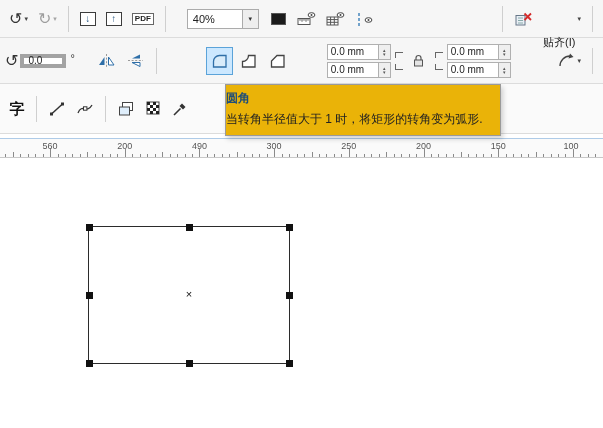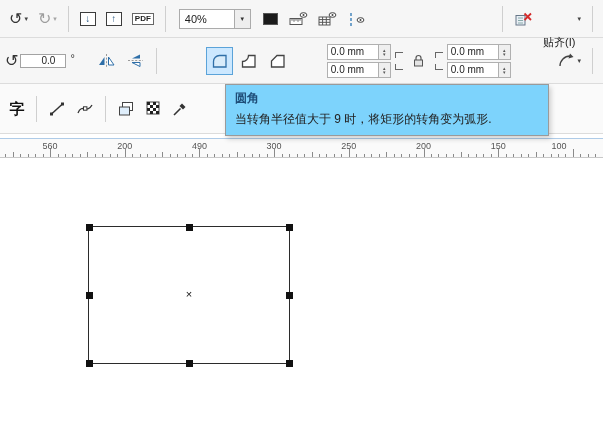--- a/index.html
+++ b/index.html
@@ -21,42 +21,42 @@
     background: transparent; border: 1px solid transparent; cursor: default;
   }
   .tbtn.sel { background: #cce8ff; border-color: #5ba3d9; }
   .tbtn.dis { opacity: .45; }
   .sep { width: 1px; height: 26px; background: #cfcfcf; margin: 0 5px; flex: none; }
   .pushR { margin-left: auto; }
   .g { font-size: 16px; line-height: 1; color: #333; }
   .caret { font-size: 7px; color: #444; line-height: 1; }
   .boxicon { width: 16px; height: 14px; border: 1px solid #3c3c3c; display: inline-flex; align-items: center; justify-content: center; font-size: 10px; font-weight: bold; color: #1b4e7e; background: #fff; }
   .pdf { font-size: 8px; font-weight: 700; color: #222; border: 1px solid #666; padding: 1px 2px; background: #fff; line-height: 1; }
-  .combo { display: inline-flex; align-items: center; margin-left: 6px; }
+  .combo { display: inline-flex; align-items: center; margin-left: 14px; }
   .combo .val { width: 56px; height: 20px; background: #fff; border: 1px solid #ababab; display: inline-flex; align-items: center; padding: 0 5px; font-size: 11px; color: #222; }
   .combo .drop { width: 16px; height: 20px; border: 1px solid #ababab; border-left: none; background: #eee; display: inline-flex; align-items: center; justify-content: center; font-size: 7px; }
   .blacksq { width: 15px; height: 12px; background: #1b1b1b; border: 1px solid #555; }
   .snaplbl { font-size: 11px; color: #222; margin-top: 48px; }
   
-  .txt-field { height: 14px; width: 46px; background: #fff; border: 1px solid #a3a3a3; display: inline-flex; align-items: center; padding: 0 20px; font-size: 10px; color: #222; }
+  .txt-field { height: 14px; width: 46px; background: #fff; border: 4px solid #a3a3a3; display: inline-flex; align-items: center; padding: 0 4px; font-size: 10px; color: #222; }
   .deg { font-size: 11px; color: #333; margin: 0 2px 6px 2px; }
   .stack { display: flex; flex-direction: column; gap: 2px; }
   .fieldrow { display: flex; align-items: stretch; }
   .mm-field { display: inline-flex; align-items: center; width: 52px; height: 16px; background: #fff; border: 1px solid #b0b0b0; font-size: 10px; color: #222; padding: 0 3px; }
   .spin { display: inline-flex; flex-direction: column; align-items: center; justify-content: center; width: 12px; height: 16px; border: 1px solid #b0b0b0; border-left: none; background: #efefef; color: #555; }
   .spin i { font-style: normal; font-size: 5px; line-height: 4px; }
   .corner-ind { display: inline-flex; flex-direction: column; justify-content: center; gap: 6px; margin: 0 2px; }
   .ci { width: 8px; height: 6px; }
   .ci.tl { border-top: 1.5px solid #666; border-left: 1.5px solid #666; }
   .ci.bl { border-bottom: 1.5px solid #666; border-left: 1.5px solid #666; }
   
   .tooltip {
-    position: absolute; left: 225px; top: 84px; width: 324px; z-index: 50;
-    background: #7dd3fc; border: 1px solid #9a9a9a; box-shadow: 2px 3px 5px rgba(0,0,0,.18);
-    padding: 5px 9px 7px;
+    position: absolute; left: 225px; top: 84px; width: 276px; z-index: 50;
+    background: #eab308; border: 1px solid #9a9a9a; box-shadow: 2px 3px 5px rgba(0,0,0,.18);
+    padding: 5px 0 7px;
   }
   .tooltip .tt { font-weight: bold; font-size: 12px; color: #1f4e79; margin-bottom: 3px; }
   .tooltip .tx { font-size: 12px; color: #222; line-height: 1.5; }
   
   .ruler { position: relative; height: 20px; background: #fafafa; border-top: 1px solid #aecbe8; border-bottom: 1px solid #c8c8c8; }
   .ruler-num { position: absolute; top: 2px; transform: translateX(-50%); font-size: 9px; color: #555; }
   .tick { position: absolute; bottom: 0; width: 1px; background: #8a8a8a; }
   .t3 { height: 3px; } .t5 { height: 5px; } .t10 { height: 8px; }
   
   .canvas { position: relative; height: 270px; background: #fff; }
@@ -274,21 +274,21 @@
   <div class="spacer"></div>
 
   <div class="ruler">
       <span class="ruler-num" style="left: 50px;">560</span>
       <span class="ruler-num" style="left: 124.7px;">200</span>
       <span class="ruler-num" style="left: 199.4px;">490</span>
       <span class="ruler-num" style="left: 274.1px;">300</span>
       <span class="ruler-num" style="left: 348.8px;">250</span>
       <span class="ruler-num" style="left: 423.5px;">200</span>
       <span class="ruler-num" style="left: 498.2px;">150</span>
-      <span class="ruler-num" style="left: 559px;">100</span>
+      <span class="ruler-num" style="left: 571px;">100</span>
       <i class="tick t3" style="left: 5.2px;"></i>
       <i class="tick t5" style="left: 12.6px;"></i>
       <i class="tick t3" style="left: 20.1px;"></i>
       <i class="tick t3" style="left: 27.6px;"></i>
       <i class="tick t3" style="left: 35.1px;"></i>
       <i class="tick t3" style="left: 42.5px;"></i>
       <i class="tick t10" style="left: 50px;"></i>
       <i class="tick t3" style="left: 57.5px;"></i>
       <i class="tick t3" style="left: 64.9px;"></i>
       <i class="tick t3" style="left: 72.4px;"></i>
@@ -373,16 +373,16 @@
         <div class="handle" style="left: calc(0% - 3.5px); top: calc(50% - 3.5px);"></div>
         <div class="handle" style="left: calc(100% - 3.5px); top: calc(50% - 3.5px);"></div>
         <div class="handle" style="left: calc(0% - 3.5px); top: calc(100% - 3.5px);"></div>
         <div class="handle" style="left: calc(50% - 3.5px); top: calc(100% - 3.5px);"></div>
         <div class="handle" style="left: calc(100% - 3.5px); top: calc(100% - 3.5px);"></div>
       </div>
   </div>
 
   <div class="tooltip">
     <div class="tt">圆角</div>
-    <div class="tx">当转角半径值大于 9 时，将矩形的转角变为弧形.</div>
+    <div class="tx">当转角半径值大于 1 时，将矩形的转角变为弧形.</div>
   </div>
 
 </div>
 
 </body></html>

